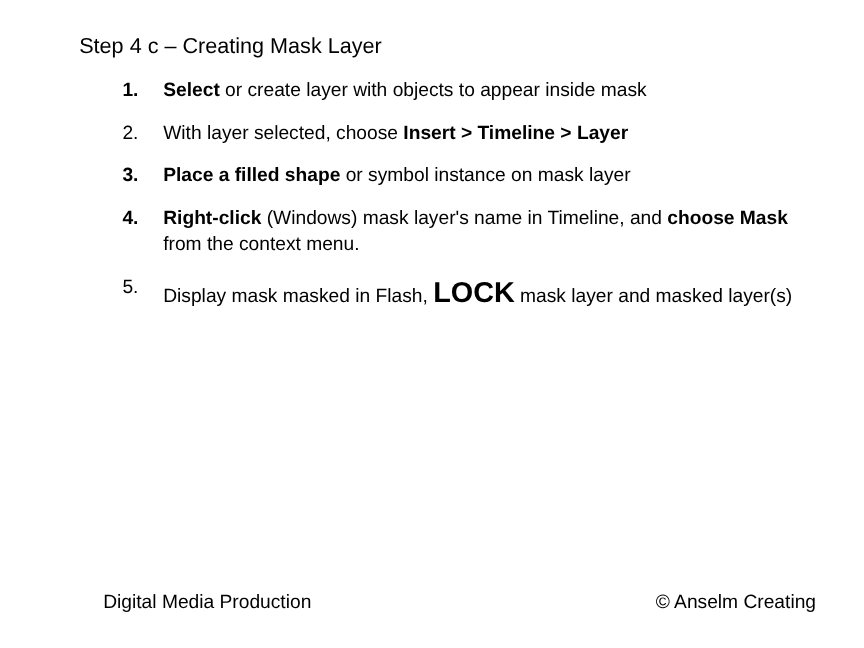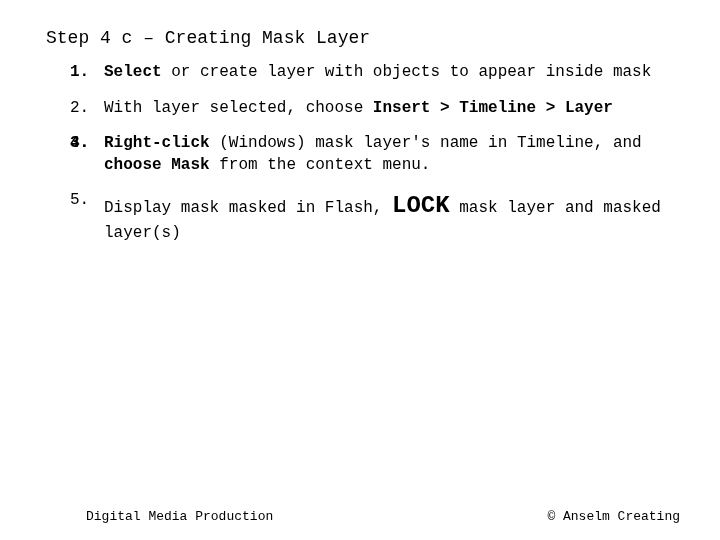--- a/index.html
+++ b/index.html
@@ -9,30 +9,29 @@
     height: 540px;
     background: #ffffff;
     font-family: Verdana, Geneva, sans-serif;
     color: #000000;
   }
   .page {
     position: relative;
     width: 720px;
     height: 540px;
     box-sizing: border-box;
-    padding: 28px 30px 0 46px;
-    font-family: Liberation Mono, monospace;
+    padding: 28px 30px 0 66px;
   }
   .title {
     font-size: 18px;
     font-weight: normal;
     margin: 0 0 14px 0;
   }
   ol.steps {
-    margin: 4px;
+    margin: 16px;
     padding-left: 48px;
     list-style: none;
     counter-reset: step;
   }
   ol.steps > li {
     position: relative;
     font-size: 16px;
     line-height: 1.35;
     margin: 0 0 14px 0;
     padding-left: 6px;
@@ -48,25 +47,25 @@
     font-weight: bold;
   }
   .sub {
     font-size: 13.5px;
     margin: 4px 0 0 14px;
     line-height: 1.35;
   }
   .footer {
     position: absolute;
     left: 0;
-    bottom: 16px;
+    bottom: 28px;
     width: 720px;
     box-sizing: border-box;
     padding: 0 40px 0 86px;
-    font-size: 13px;
+    font-size: 16px;
     display: flex;
     justify-content: space-between;
   }
   .lock {
     font-size: 24px;
     font-weight: bold;
     vertical-align: baseline;
     text-align: center;
   }
 </style>
@@ -78,20 +77,21 @@
   <h1 class="title">Step 4 c – Creating Mask Layer</h1>
 
   <ol class="steps">
       <li class="num-bold">
         <div><span style="font-weight: bold;">Select</span><span> or create layer with objects to appear inside mask</span></div>
       </li>
       <li>
         <div><span>With layer selected, choose </span><span style="font-weight: bold;">Insert &gt; Timeline &gt; Layer</span></div>
       </li>
       <li class="num-bold">
+        <div><span style="font-weight: bold;">Place a filled shape</span><span> or symbol instance on mask layer</span></div>
       </li>
       <li class="num-bold">
         <div><span style="font-weight: bold;">Right-click</span><span> (Windows) mask layer's name in Timeline, and </span><span style="font-weight: bold;">choose Mask</span><span> from the context menu.</span></div>
       </li>
       <li>
         <div><span>Display mask masked in Flash, </span><span class="lock" style="font-weight: bold;">LOCK</span><span> mask layer and masked layer(s)</span></div>
       </li>
     </ol>
 
   <div class="footer">

